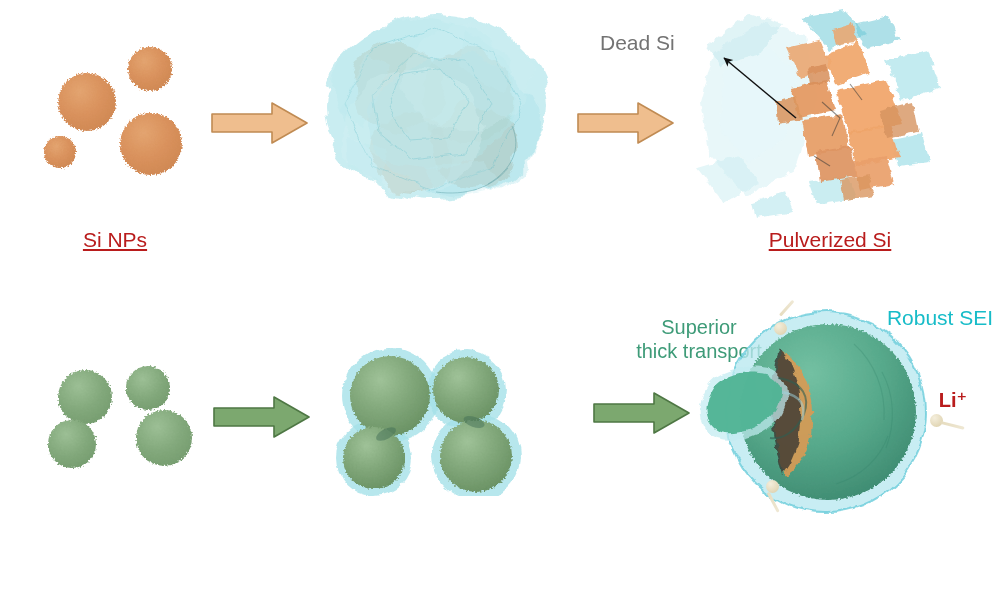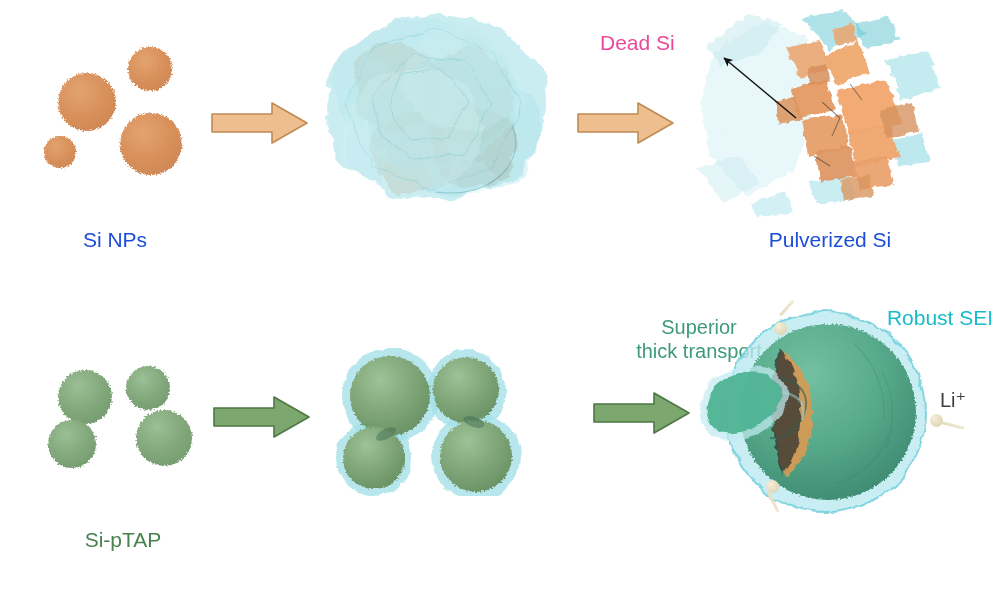--- a/index.html
+++ b/index.html
@@ -3,26 +3,26 @@
 <meta charset="utf-8">
 <style>
   html,body{margin:0;padding:0;background:#ffffff;}
   body{width:1000px;height:602px;overflow:hidden;
        font-family:"Liberation Sans","DejaVu Sans",sans-serif;}
   #stage{position:relative;width:1000px;height:602px;background:#fff;}
 
   .lbl{position:absolute;text-align:center;line-height:1.22;white-space:pre-line;}
 
   
-  .t-orange{color:#1d4ed8;}
-  .t-brown{color:#ec4899;}
+  .t-orange{color:#b91c1c;text-decoration:underline;}
+  .t-brown{color:#737373;}
   .t-green{color:#47824F;}
   .t-teal{color:#3E9B78;}
   .t-cyan{color:#17BCC8;}
-  .t-gold{color:#404040;}
+  .t-gold{color:#b91c1c;font-weight:bold;}
   .fs21{font-size:21px;}
   .fs20{font-size:20px;}
   .fs19{font-size:19px;}
 
   
   .arrow{position:absolute;}
 
   
   .blob{position:absolute;}
 
@@ -193,21 +193,20 @@
 
   <div class="lbl fs21 t-orange" style="left:700px;top:227px;width:260px;">Pulverized Si</div>
 
   <div class="blob" style="left:48px;top:358px;width:160px;height:125px;">
     <div class="ptap" style="left:10px;top:12px;width:54px;height:54px;"></div>
     <div class="ptap" style="left:78px;top:8px;width:44px;height:44px;"></div>
     <div class="ptap" style="left:0px;top:62px;width:48px;height:48px;"></div>
     <div class="ptap" style="left:88px;top:52px;width:56px;height:56px;"></div>
   </div>
 
-  <div class="lbl fs21 t-green" style="left:38px;top:527px;width:170px;">Si-pTAP</div>
 
   <svg class="arrow" style="left:212px;top:394px;" width="100" height="46" viewBox="0 0 100 46">
     <polygon points="2,14 62,14 62,3 97,23 62,43 62,32 2,32" fill="#7CA86F" stroke="#4E7744" stroke-width="1.6" stroke-linejoin="round"></polygon>
   </svg>
 
   <svg class="blob" style="left:328px;top:348px;" width="200" height="148" viewBox="0 0 200 148">
 
     <g filter="url(#roughShell)">
       <circle cx="62" cy="48" r="48" fill="#A5E1E8" opacity="0.80"></circle>
       <circle cx="138" cy="42" r="40" fill="#A5E1E8" opacity="0.80"></circle>

